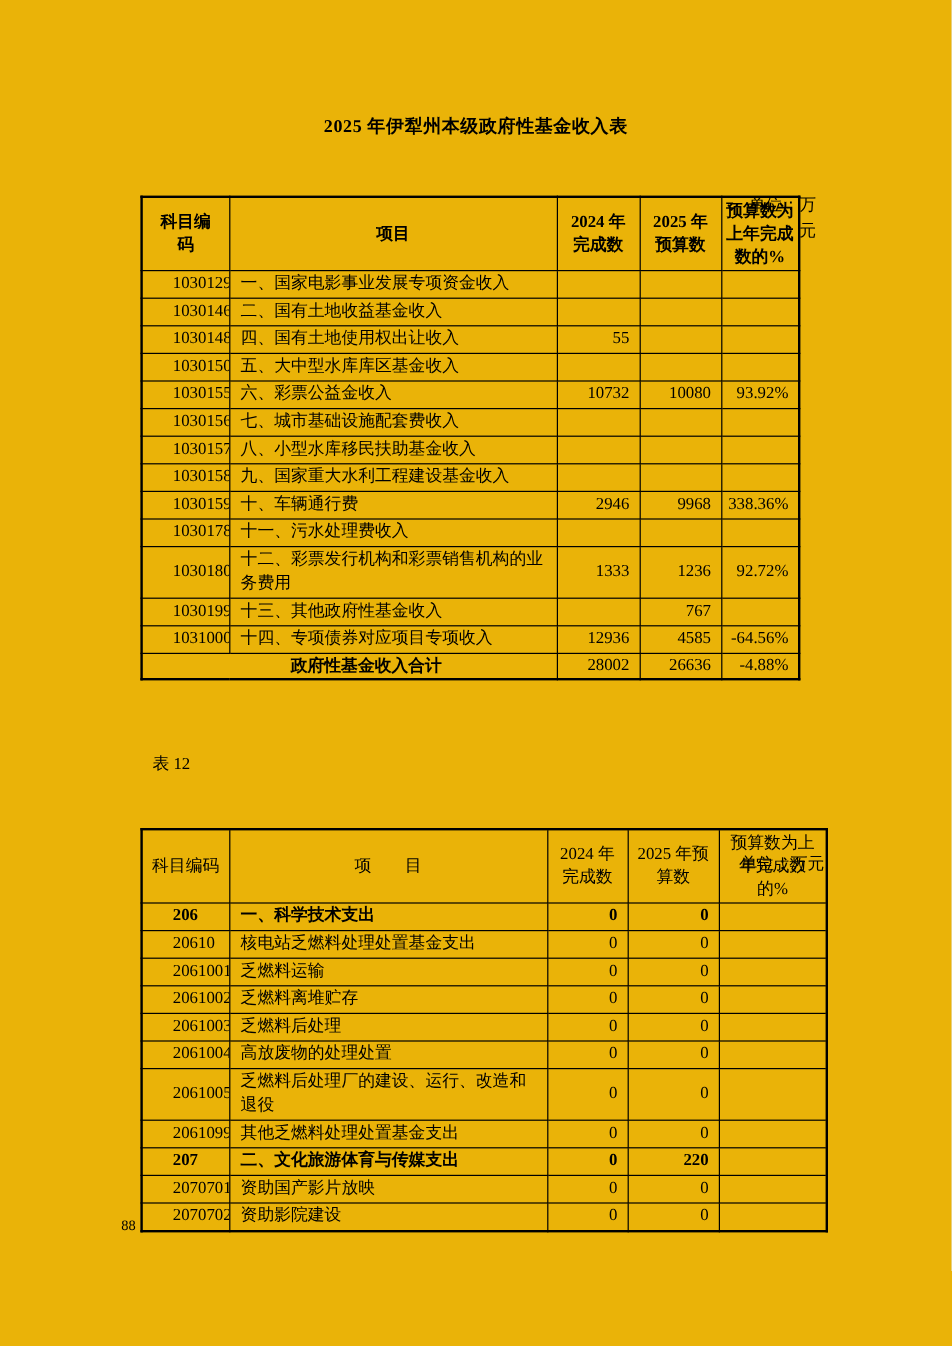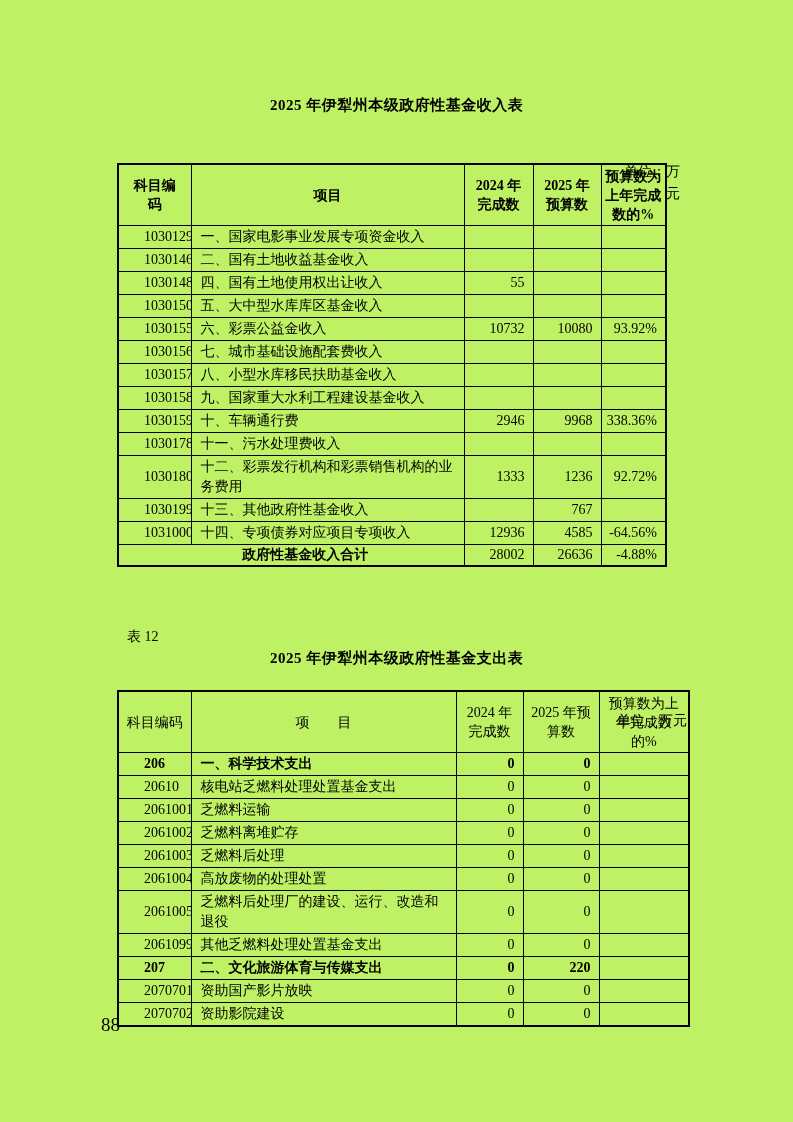--- a/index.html
+++ b/index.html
@@ -1,19 +1,19 @@
 <!DOCTYPE html>
 <html><head>
 <meta charset="utf-8">
 <style>
   html,body { margin:0; padding:0; background:#e8e8e8; }
   .page {
     position: relative;
     width: 793px; height: 1122px;
-    background: #bef264;
+    background: #eab308;
     margin: 0 auto;
     font-family: "Liberation Serif", "DejaVu Serif", serif;
     color: #000;
     overflow: hidden;
   }
   .doc-title {
     position: absolute; left: 0; width: 793px;
     text-align: center; font-size: 15px; font-weight: bold;
     letter-spacing: 0.5px;
   }
@@ -24,21 +24,21 @@
     font-size: 14px; line-height: 22px; white-space: pre-line; margin-top: 44px;
   }
   .t1-unit { top: 117px; right: 113px; }
   .t2-unit { top: 666px; right: 106px; }
   .tab-label {
     position: absolute; left: 127px; top: 628px;
     font-size: 14px;
   }
   .page-num {
     position: absolute; left: 101px; top: 1014px;
-    font-size: 19px;
+    font-size: 12px;
   }
   table {
     position: absolute;
     border-collapse: collapse;
     table-layout: fixed;
     border: 2px solid #000;
   }
   .t1 { left: 117px; top: 163px; width: 548px; }
   .t2 { left: 117px; top: 690px; width: 571px; }
   th, td {
@@ -191,21 +191,20 @@
           <td colspan="2" class="footer-label">政府性基金收入合计</td>
           <td class="num">28002</td>
           <td class="num">26636</td>
           <td class="num">-4.88%</td>
         </tr>
       </tbody>
   </table>
 
   <div class="tab-label">表 12</div>
 
-  <div class="doc-title t2-title">2025 年伊犁州本级政府性基金支出表</div>
 
   <div class="unit-note t2-unit">单位：万元</div>
 
   <table class="t2">
     <colgroup>
       <col style="width:73px">
         <col style="width:265px">
         <col style="width:67px">
         <col style="width:76px">
         <col style="width:90px">

